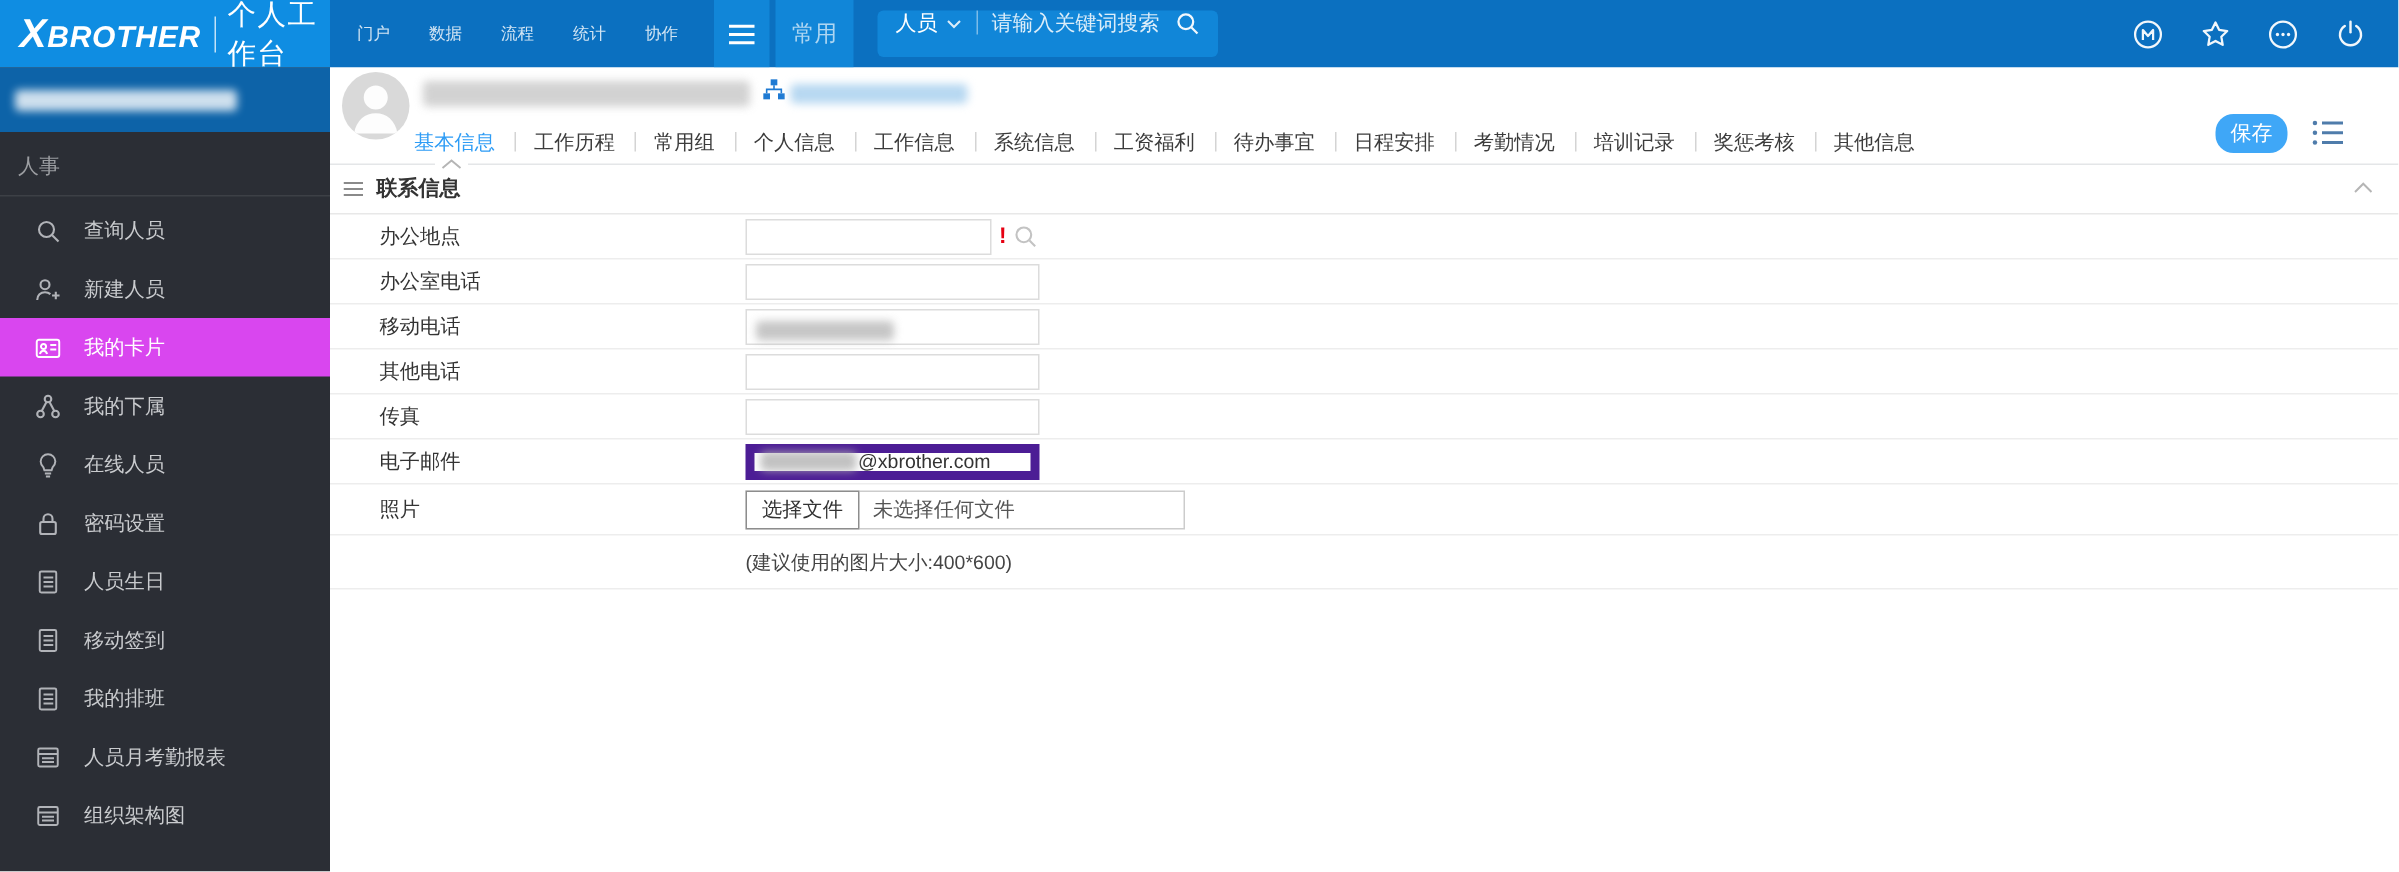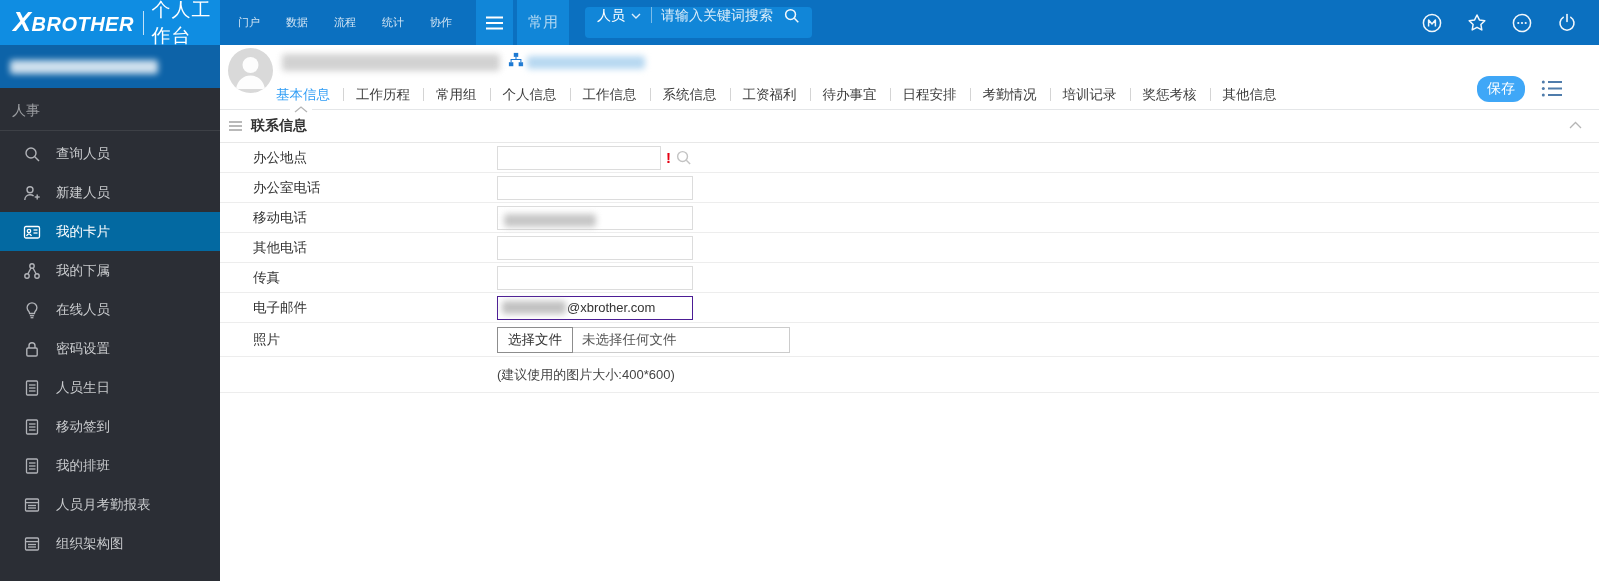--- a/index.html
+++ b/index.html
@@ -50,21 +50,21 @@
   .blur { filter:blur(3px); border-radius:3px; }
   .blur-band { width:148px; height:14px; background:rgba(255,255,255,.8); }
   .side-section {
     color:#9b9da1; font-size:14px; padding:14px 0 10px 12px;
     border-bottom:1px solid #3d4046; margin:0 0 3px 0;
   }
   .menu { list-style:none; margin:2px 0 0 0; padding:0; }
   .menu li { height:39px; display:flex; align-items:center; padding-left:22px; color:#c9cbce; font-size:13.5px; cursor:pointer; }
   .menu li .ic { width:19px; height:19px; color:#b1b3b8; display:flex; align-items:center; justify-content:center; }
   .menu li .lbl { margin-left:15px; }
-  .menu li.active { background:#0369a1; color:#ffffff; }
+  .menu li.active { background:#d946ef; color:#ffffff; }
   .menu li.active .ic { color:#ffffff; }
 
   
   .main { position:absolute; left:220px; top:45px; right:0; bottom:0; background:#fff; }
 
   .profile-header { position:relative; height:65px; border-bottom:1px solid #e4e6e8; }
   .avatar {
     position:absolute; left:8px; top:3px; width:45px; height:45px; border-radius:50%;
     background:#d9d9d9; overflow:hidden;
   }
@@ -95,21 +95,21 @@
   .ctl { display:flex; align-items:center; position:relative; }
   .txt {
     height:24px; border:1px solid #dcdcdc; background:#fff; outline:none;
     font-size:13px; padding:0 5px; width:196px; font-family:inherit; color:#333;
   }
   .txt.short { width:164px; }
   .req { color:#e60012; font-weight:bold; font-size:15px; margin:0 4px 0 5px; }
   .lookup-ic { color:#c3c3c3; cursor:pointer; display:flex; }
   .blur-phone { position:absolute; left:7px; top:8px; width:92px; height:13px; background:#a8a8a8; opacity:.65; }
   .input-like {
-    width:196px; height:24px; border:1px solid #4c1d95; background:#fff;
+    width:196px; height:24px; border:6px solid #4c1d95; background:#fff;
     display:flex; align-items:center; padding:0 4px; font-size:13px; color:#333; cursor:text;
   }
   .blur-email { width:64px; height:13px; background:#b2b2b2; opacity:.8; margin-right:1px; flex-shrink:0; }
   .file-box { width:293px; height:26px; border:1px solid #cccccc; background:#fff; display:flex; align-items:center; }
   .file-btn {
     height:26px; border:1px solid #8d8d8d; background:#fff; font-size:13.5px;
     padding:0 10px; font-family:inherit; color:#333; cursor:pointer; margin-left:-1px;
   }
   .file-status { margin-left:9px; font-size:13.5px; color:#555; }
   .hint-row { height:36px; border-bottom:1px solid #ededed; display:flex; align-items:center; padding-left:277px; font-size:13px; color:#444; }

